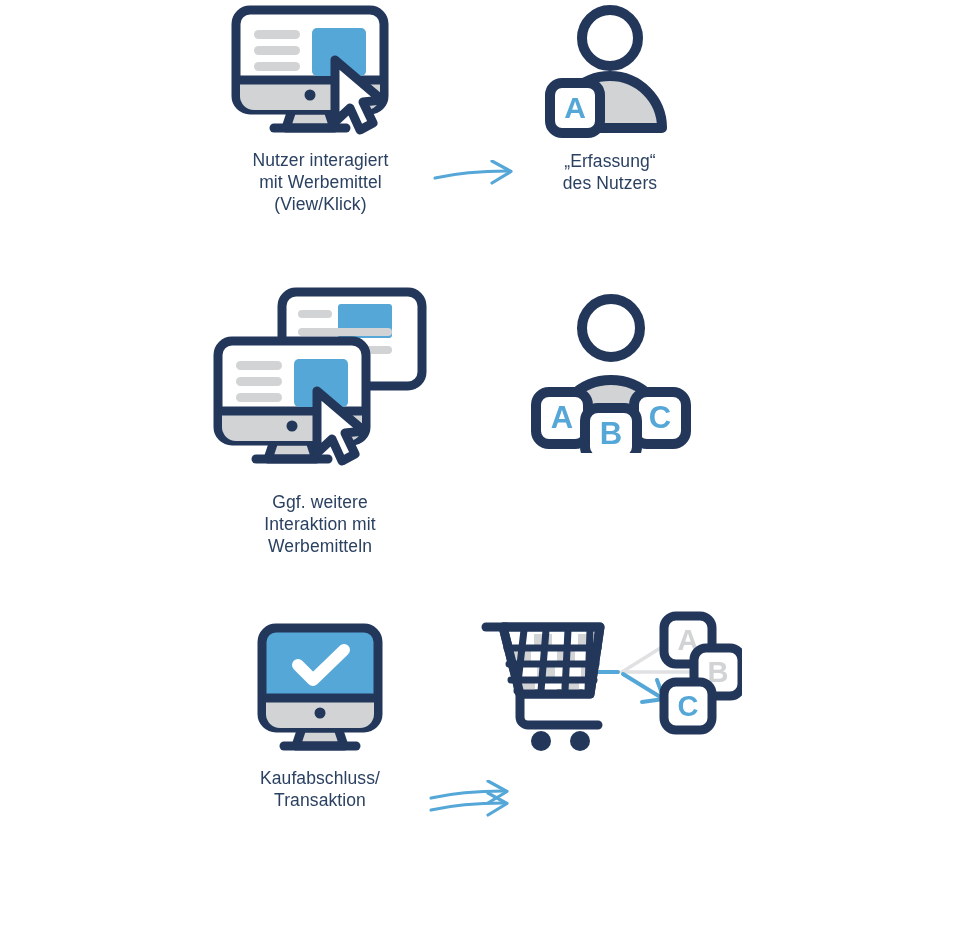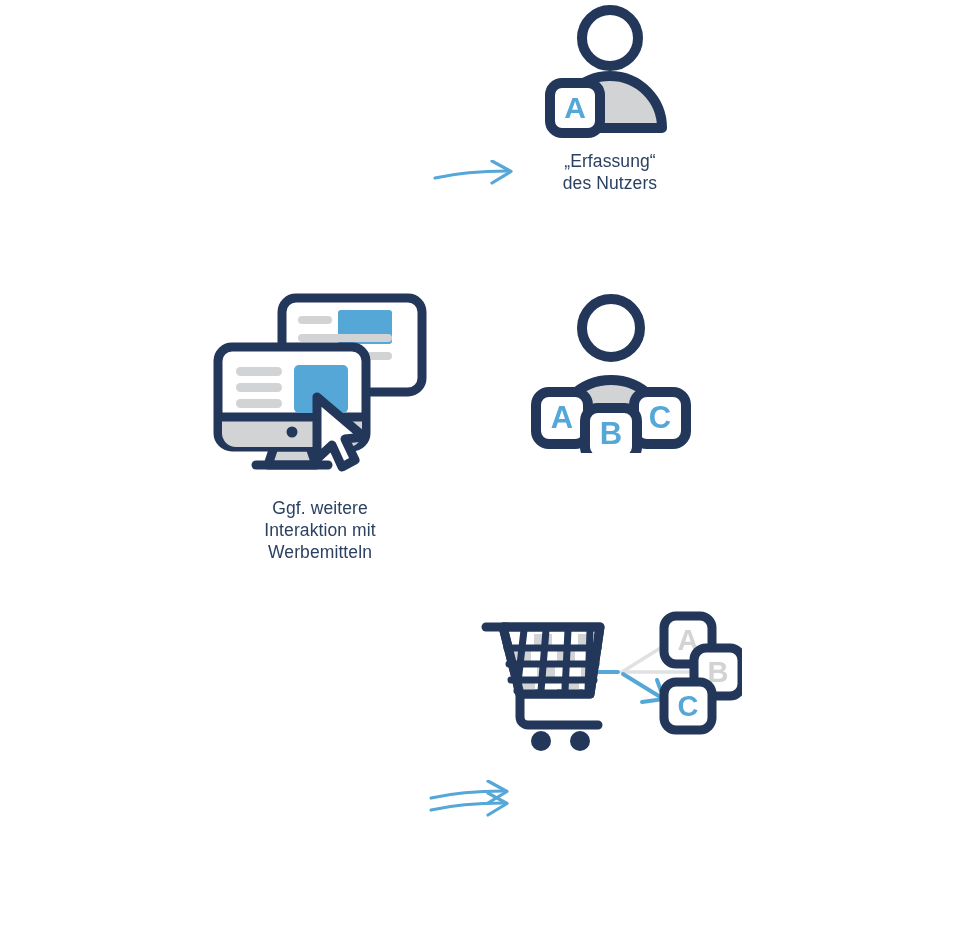--- a/index.html
+++ b/index.html
@@ -50,36 +50,62 @@
     white-space: pre-line;
   }
   .arrow-wrap {
     position: absolute;
     line-height: 0;
   }
 
   
   .c-left-1  { left: 228px; top: 4px;   width: 185px; }
   .c-right-1 { left: 520px; top: 0px;   width: 180px; }
-  .c-left-2  { left: 210px; top: 12px;   width: 220px; }
+  .c-left-2  { left: 210px; top: 6px;   width: 220px; }
   .c-right-2 { left: 512px; top: 8px;   width: 198px; }
   .c-left-3  { left: 240px; top: 12px;  width: 160px; }
   .c-right-3 { left: 478px; top: 0px;   width: 266px; }
 
   .a-1 { left: 432px; top: 160px; }
   .a-2 { left: 428px; top: 500px; }
   .a-3 { left: 428px; top: 182px; }
 </style>
 </head>
 <body>
 
 <div class="canvas">
 
   <div class="row row-1">
 
+    <div class="cell c-left-1">
+      <span class="icon-wrap">
+        <svg width="182" height="135" viewBox="0 0 182 135">
+
+          <path d="M62 106 L56 124 L104 124 L98 106 Z" fill="#d2d3d5" stroke="#22375a" stroke-width="9" stroke-linejoin="round"></path>
+          <line x1="44" y1="124" x2="116" y2="124" stroke="#22375a" stroke-width="9" stroke-linecap="round"></line>
+
+          <rect x="6" y="6" width="148" height="100" rx="14" fill="#ffffff" stroke="#22375a" stroke-width="9"></rect>
+
+          <path d="M10 76 L150 76 L150 92 a14 14 0 0 1 -14 14 L24 106 a14 14 0 0 1 -14 -14 Z" fill="#d2d3d5"></path>
+          <line x1="10" y1="76" x2="150" y2="76" stroke="#22375a" stroke-width="9"></line>
+          <circle cx="80" cy="91" r="5.5" fill="#22375a"></circle>
+
+          <rect x="24" y="26" width="46" height="9" rx="4.5" fill="#d2d3d5"></rect>
+          <rect x="24" y="42" width="46" height="9" rx="4.5" fill="#d2d3d5"></rect>
+          <rect x="24" y="58" width="46" height="9" rx="4.5" fill="#d2d3d5"></rect>
+
+          <rect x="82" y="24" width="54" height="48" rx="5" fill="#55a7d7"></rect>
+
+          <path d="M105 56 L105 118 L120 104 L130 126 L143 119 L133 98 L152 96 Z" fill="#ffffff" stroke="#22375a" stroke-width="9" stroke-linejoin="round" stroke-linecap="round"></path>
+        </svg>
+      </span>
+      <div class="caption">Nutzer interagiert
+mit Werbemittel
+(View/Klick)</div>
+    </div>
 
     <div class="arrow-wrap a-1">
       <span>
         <svg width="84" height="32" viewBox="0 0 84 32">
           <path d="M3 18 C25 13, 52 11, 76 11" fill="none" stroke="#55a7d7" stroke-width="3.2" stroke-linecap="round"></path>
           <path d="M60 1 L79 11.5 L60 23" fill="none" stroke="#55a7d7" stroke-width="3.2" stroke-linecap="round" stroke-linejoin="round"></path>
         </svg>
       </span>
     </div>
 
@@ -161,20 +187,38 @@
 
           <rect x="65" y="120" width="52" height="52" rx="13" fill="#ffffff" stroke="#22375a" stroke-width="10"></rect>
           <text x="91" y="156" font-family="'Liberation Sans',sans-serif" font-size="31" font-weight="bold" fill="#55a7d7" text-anchor="middle">B</text>
         </svg>
       </span>
     </div>
   </div>
 
   <div class="row row-3">
 
+    <div class="cell c-left-3">
+      <span class="icon-wrap">
+        <svg width="128" height="135" viewBox="0 0 128 135">
+
+          <path d="M46 106 L40 124 L88 124 L82 106 Z" fill="#d2d3d5" stroke="#22375a" stroke-width="9" stroke-linejoin="round"></path>
+          <line x1="28" y1="124" x2="100" y2="124" stroke="#22375a" stroke-width="9" stroke-linecap="round"></line>
+
+          <rect x="6" y="6" width="116" height="100" rx="14" fill="#55a7d7" stroke="#22375a" stroke-width="9"></rect>
+          <path d="M10 76 L118 76 L118 92 a14 14 0 0 1 -14 14 L24 106 a14 14 0 0 1 -14 -14 Z" fill="#d2d3d5"></path>
+          <line x1="10" y1="76" x2="118" y2="76" stroke="#22375a" stroke-width="9"></line>
+          <circle cx="64" cy="91" r="5.5" fill="#22375a"></circle>
+
+          <path d="M42 43 L57 58 L88 28" fill="none" stroke="#ffffff" stroke-width="12" stroke-linecap="round" stroke-linejoin="round"></path>
+        </svg>
+      </span>
+      <div class="caption">Kaufabschluss/
+Transaktion</div>
+    </div>
 
     <div class="arrow-wrap a-3">
       <span>
         <svg width="84" height="32" viewBox="0 0 84 32">
           <path d="M3 18 C25 13, 52 11, 76 11" fill="none" stroke="#55a7d7" stroke-width="3.2" stroke-linecap="round"></path>
           <path d="M60 1 L79 11.5 L60 23" fill="none" stroke="#55a7d7" stroke-width="3.2" stroke-linecap="round" stroke-linejoin="round"></path>
         </svg>
       </span>
     </div>
 

